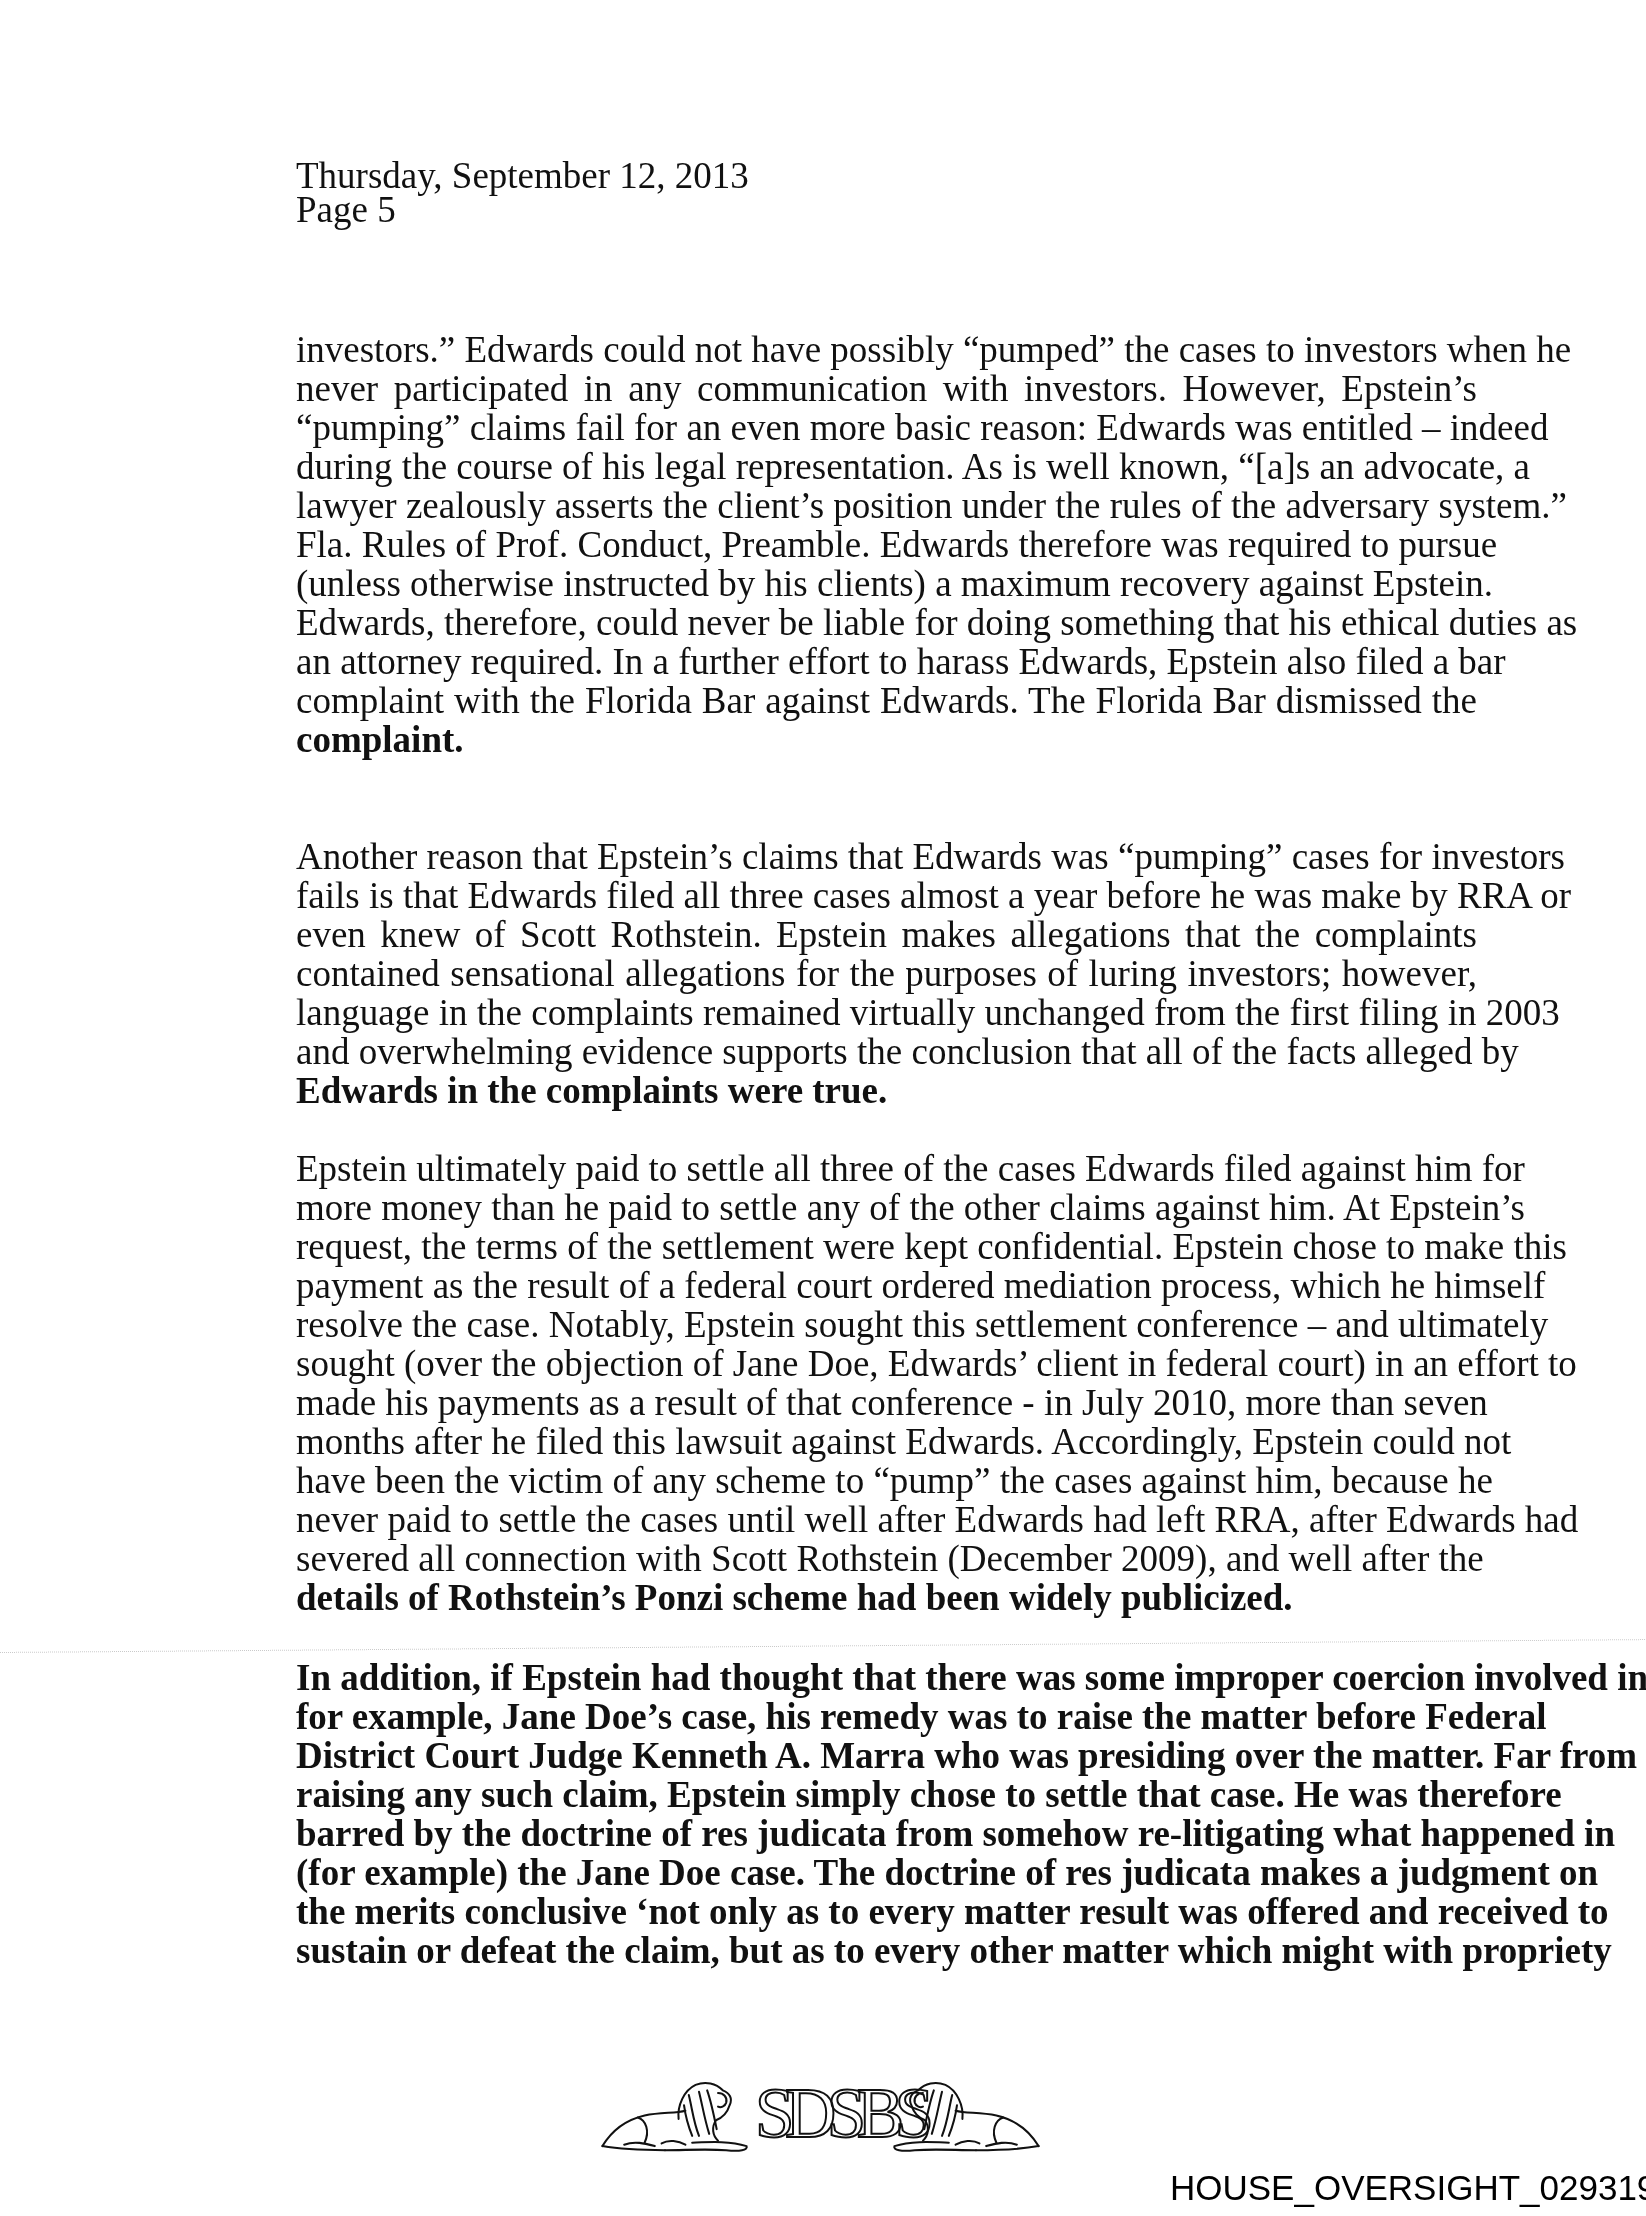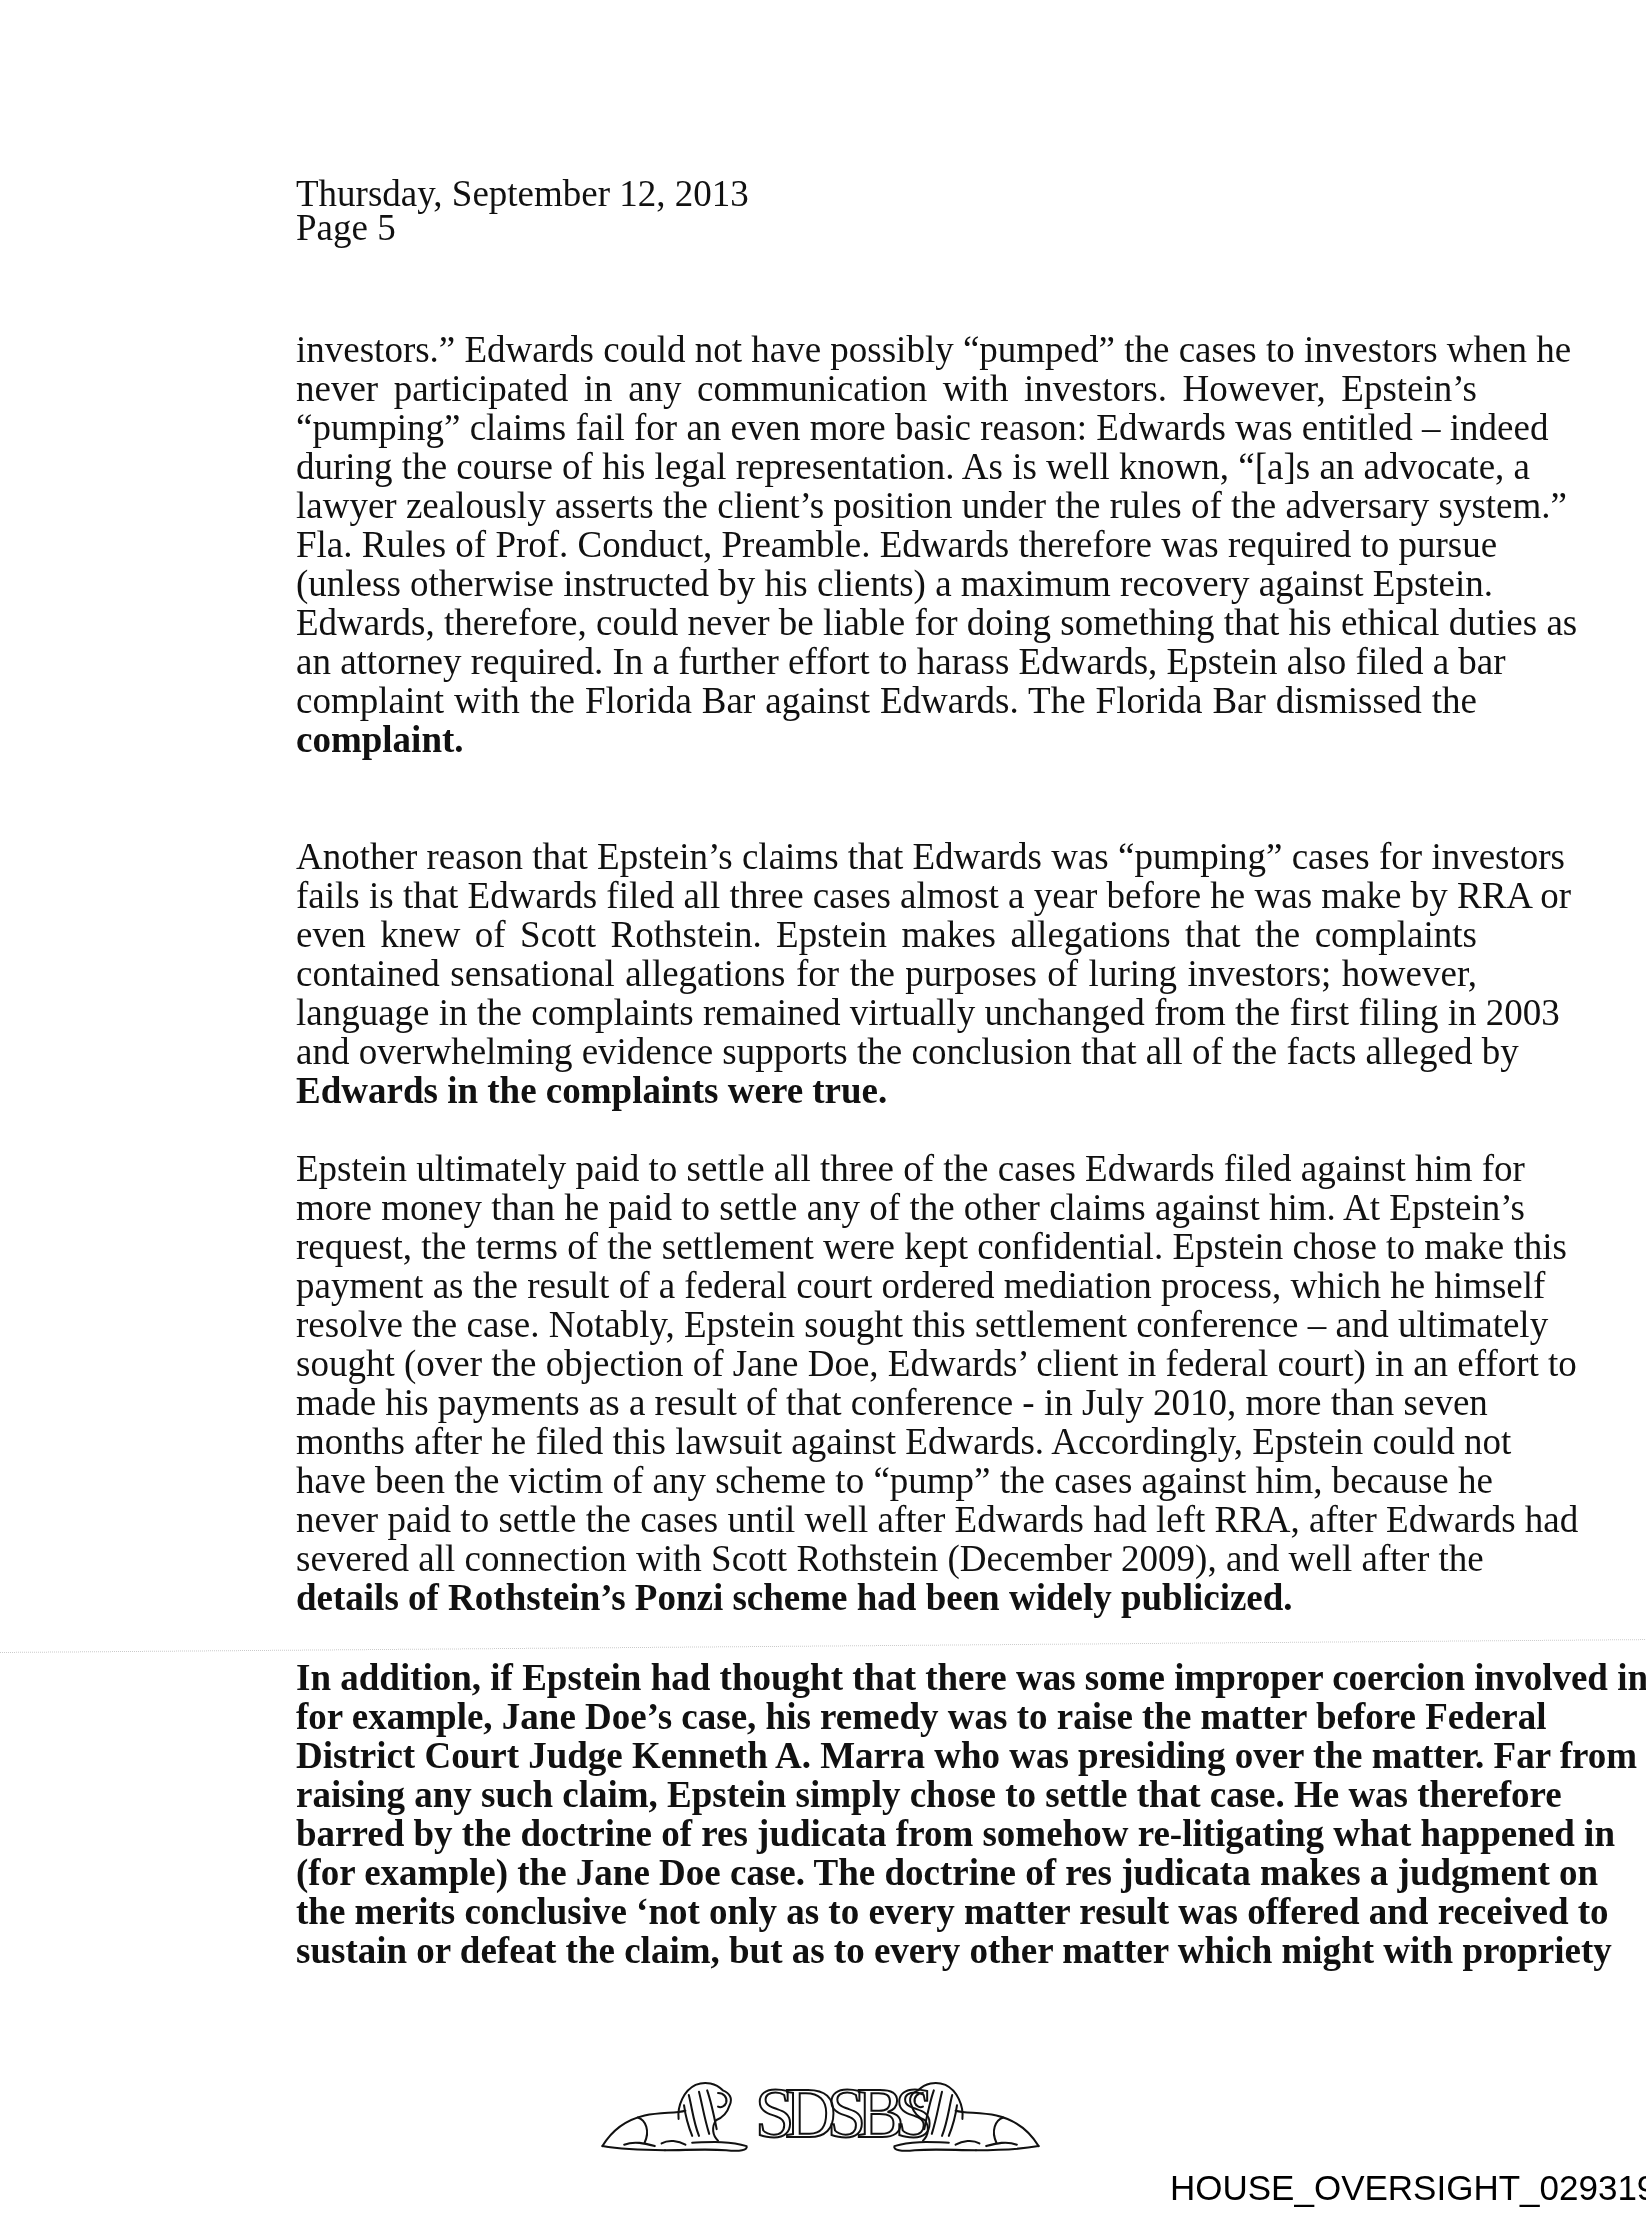--- a/index.html
+++ b/index.html
@@ -11,21 +11,21 @@
     width: 1647px;
     height: 2216px;
     position: relative;
     overflow: hidden;
     color: #111111;
     font-family: "Liberation Serif", "DejaVu Serif", serif;
   }
   .page-header {
     position: absolute;
     left: 296px;
-    top: 177px;
+    top: 159px;
     font-size: 37px;
     line-height: 34px;
   }
   .page-header div { white-space: nowrap; }
   .body-text {
     position: absolute;
     left: 296px;
     width: 1181px;
     font-size: 37px;
     line-height: 39px;

